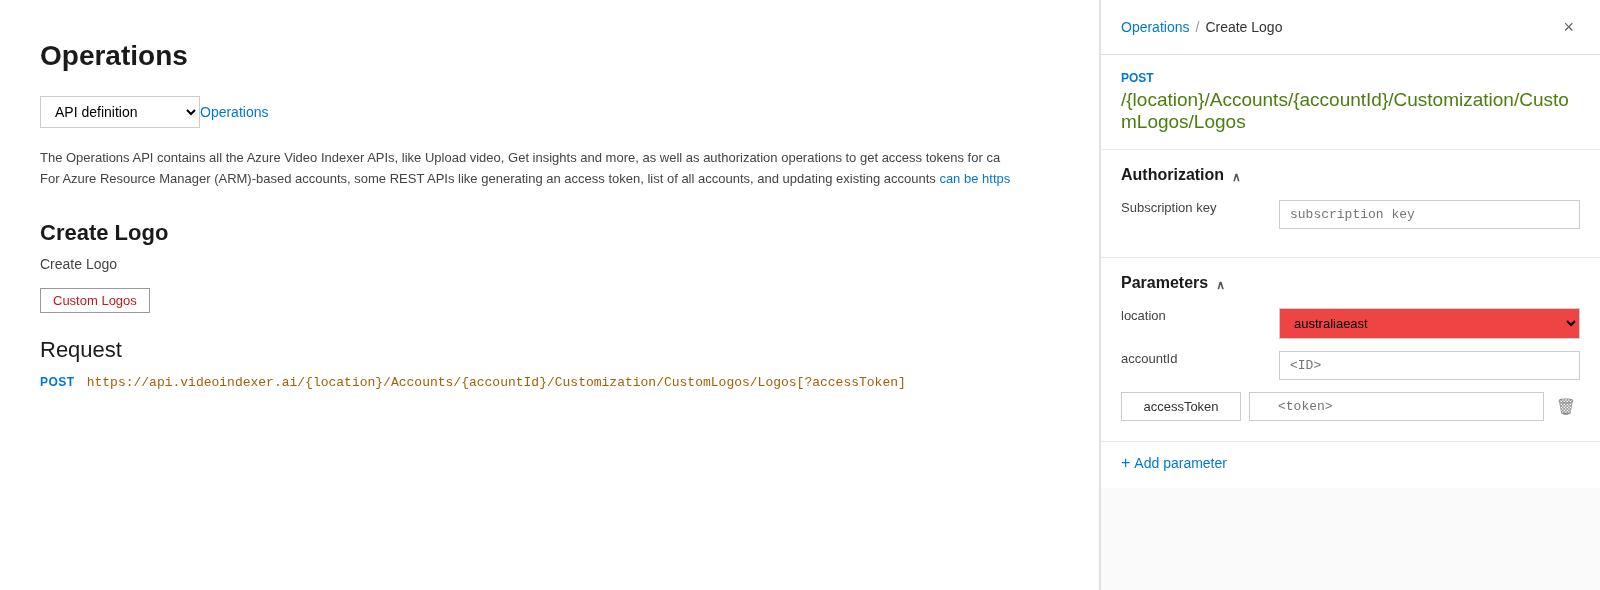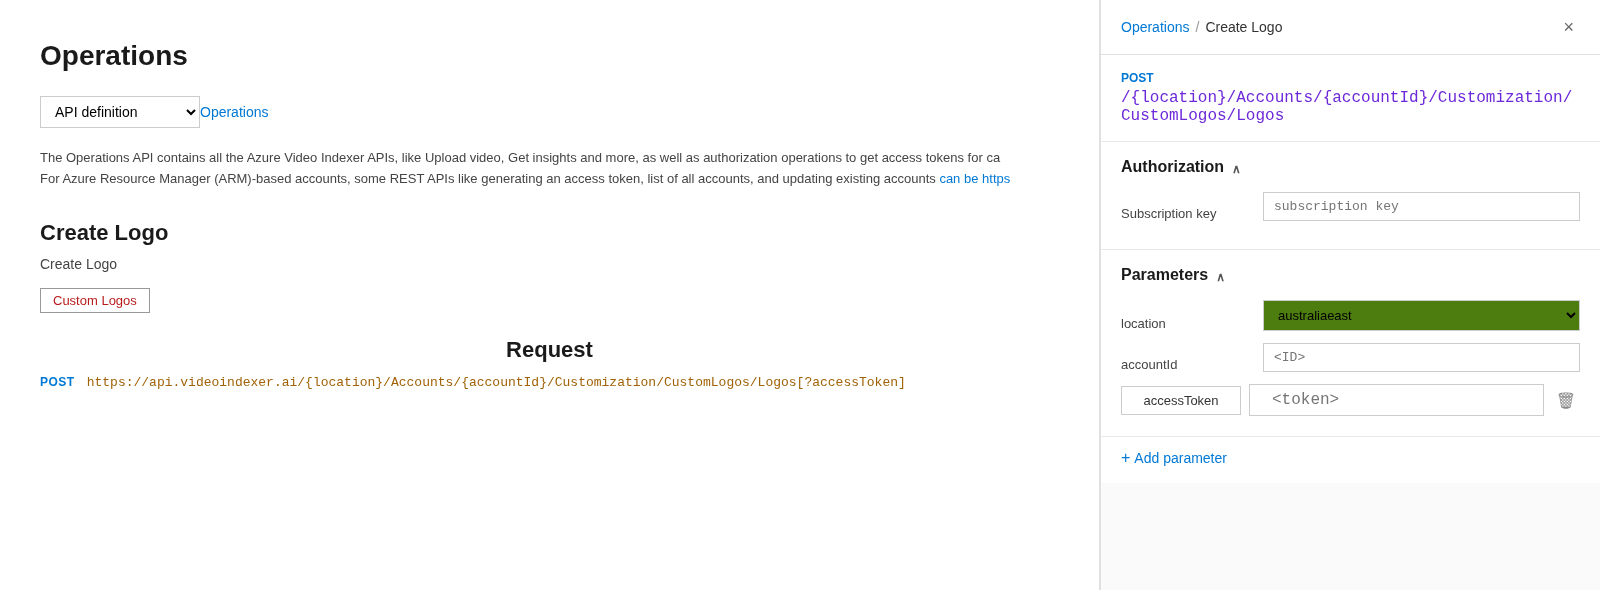--- a/index.html
+++ b/index.html
@@ -82,24 +82,23 @@
       padding: 4px 12px;
       font-size: 13px;
       color: #b91c1c;
       cursor: pointer;
       background: #fff;
       margin-bottom: 24px;
     }
 
     .request-section-title {
       font-size: 22px;
-      font-weight: 700;
+      font-weight: 400;
       color: #1a1a1a;
       margin-bottom: 12px;
-      text-align: center;
     }
 
     .request-row {
       display: flex;
       align-items: center;
       gap: 12px;
     }
 
     .method-badge {
       font-size: 12px;
@@ -174,23 +173,23 @@
 
     .endpoint-method {
       font-size: 12px;
       font-weight: 700;
       color: #0078d4;
       text-transform: uppercase;
       margin-bottom: 4px;
     }
 
     .endpoint-path {
-      font-size: 16px;
-      color: #6d28d9;
-      font-family: Liberation Mono, monospace;
+      font-size: 19px;
+      color: #4d7c0f;
+      font-family: Liberation Sans, sans-serif;
       word-break: break-all;
     }
 
     .collapsible-section {
       padding: 16px 20px;
       border-bottom: 1px solid #e8e8e8;
       background: #fff;
     }
 
     .collapsible-header {
@@ -204,23 +203,23 @@
       cursor: pointer;
     }
 
     .collapse-icon {
       font-size: 12px;
       color: #555;
     }
 
     .form-row {
       display: flex;
-      align-items: flex-end;
+      align-items: flex-start;
       margin-bottom: 12px;
-      gap: 12px;
+      gap: 28px;
     }
 
     .form-label {
       font-size: 13px;
       color: #444;
       width: 130px;
       flex-shrink: 0;
     }
 
     .form-input {
@@ -232,21 +231,21 @@
       color: #aaa;
       background: #fff;
       outline: none;
     }
 
     .form-select {
       flex: 1;
       border: 1px solid #ccc;
       padding: 6px 10px;
       font-size: 13px;
-      background: #4d7c0f;
+      background: #ef4444;
       cursor: pointer;
       appearance: auto;
       outline: none;
     }
 
     .access-token-row {
       display: flex;
       align-items: center;
       gap: 8px;
       margin-bottom: 4px;
@@ -258,22 +257,22 @@
       font-size: 13px;
       color: #333;
       background: #fff;
       min-width: 120px;
       text-align: center;
     }
 
     .access-token-input {
       flex: 1;
       border: 1px solid #ccc;
-      padding: 6px 22px;
-      font-size: 16px;
+      padding: 6px 28px;
+      font-size: 13px;
       font-family: 'Courier New', monospace;
       color: #aaa;
       background: #fff;
       outline: none;
     }
 
     .delete-icon-btn {
       background: none;
       border: none;
       cursor: pointer;

